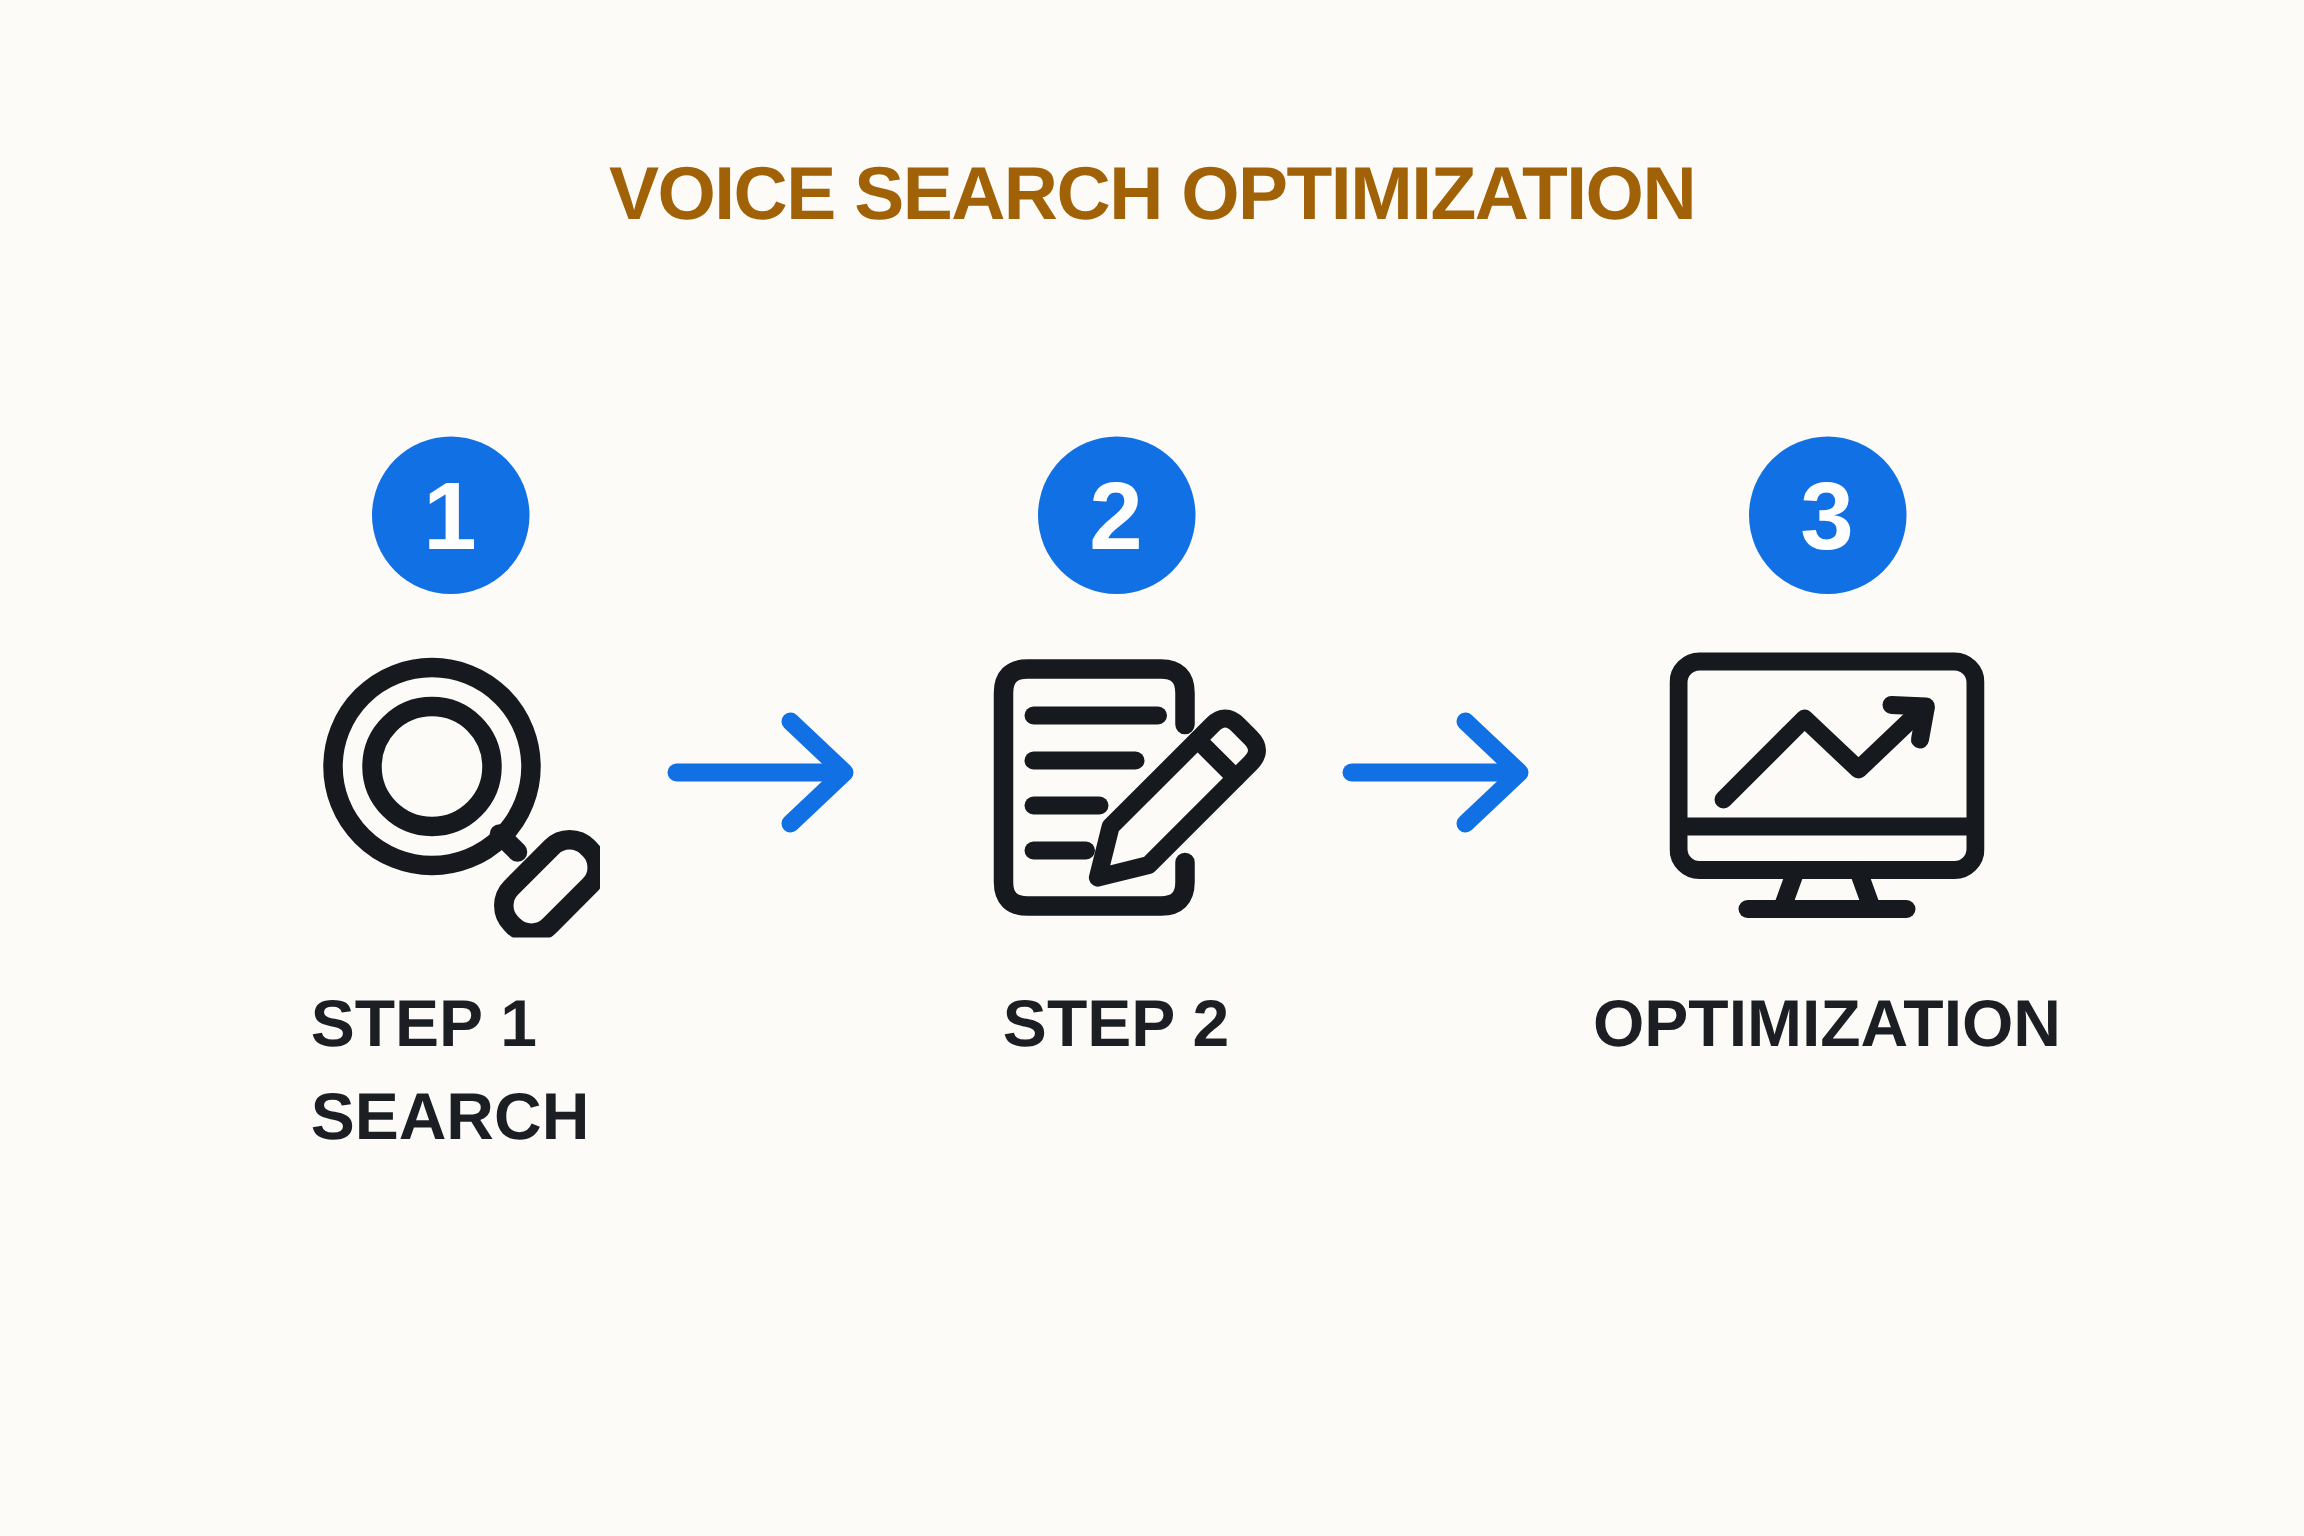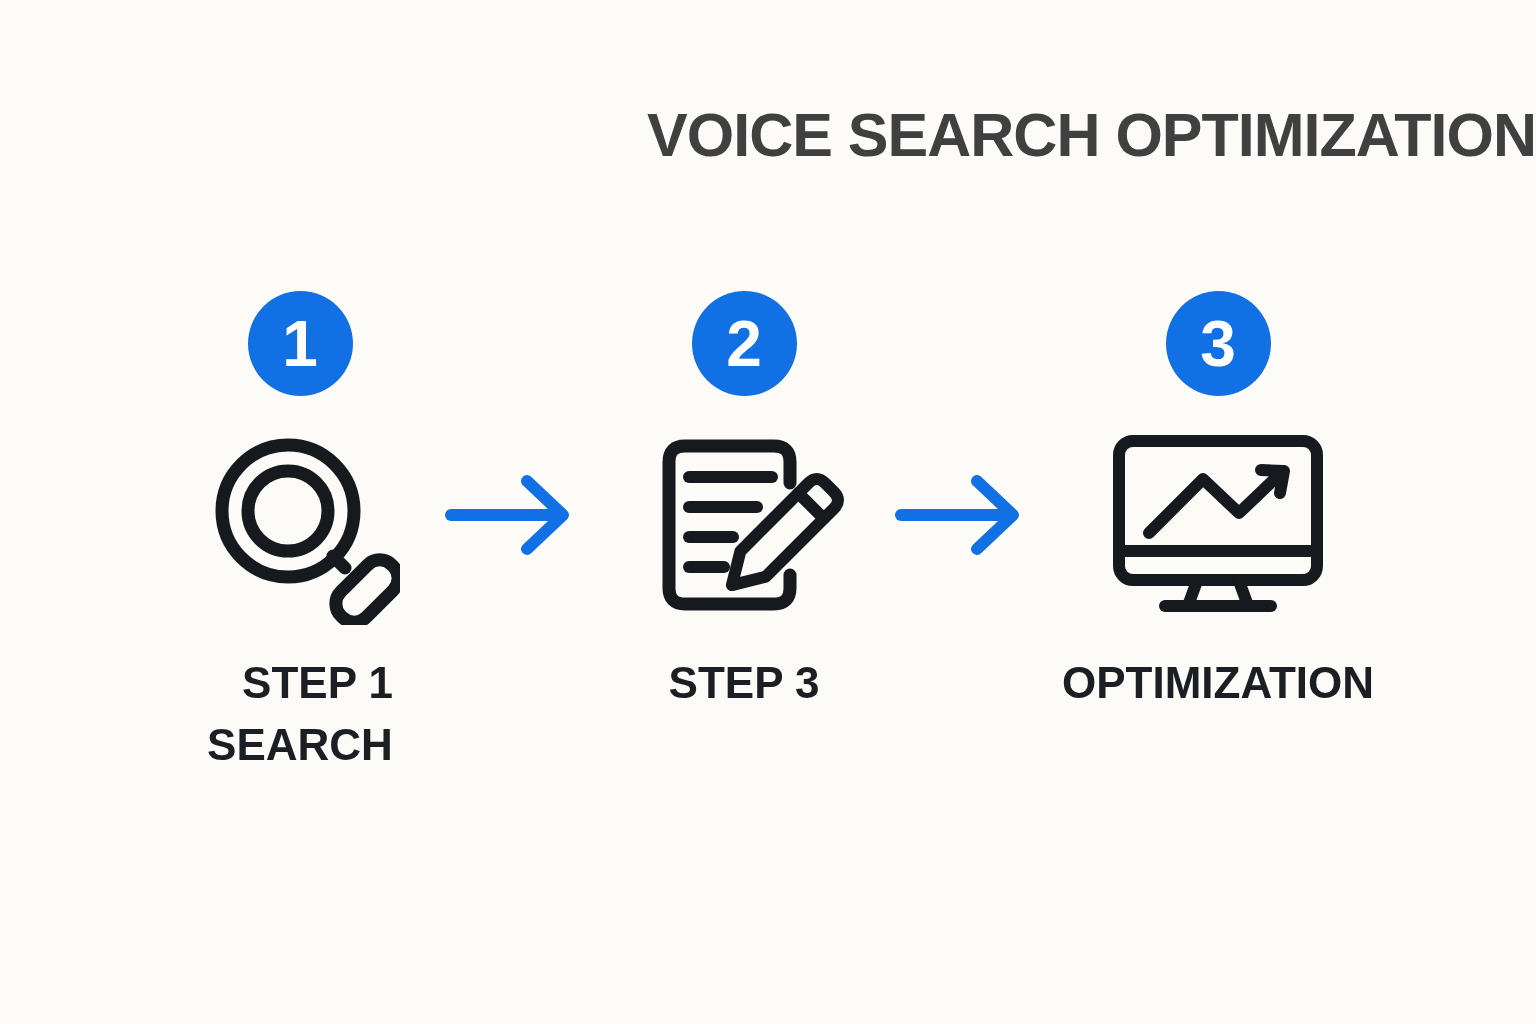--- a/index.html
+++ b/index.html
@@ -12,25 +12,25 @@
     background: #FCFBF8;
     overflow: hidden;
   }
 
   .title {
     position: absolute;
     top: 100px;
     left: 0;
     width: 100%;
     margin: 0;
-    text-align: right;
-    font-size: 61px;
+    text-align: center;
+    font-size: 50px;
     font-weight: 700;
     letter-spacing: -1px;
-    color: #404040;
+    color: #a16207;
   }
 
   .step {
     position: absolute;
     top: 291px;
     display: flex;
     flex-direction: column;
     align-items: center;
   }
   .step-1 { left: 108px;  width: 384px; }
@@ -53,21 +53,21 @@
   .icon-wrap {
     margin-top: 28px;
     height: 202px;
     display: flex;
     align-items: center;
     justify-content: center;
   }
 
   .label {
     margin-top: 26px;
-    text-align: right;
+    text-align: left;
     font-size: 44px;
     font-weight: 700;
     line-height: 62px;
     color: #1B1E23;
     white-space: nowrap;
   }
   .label .line { display: block; }
 
   .arrow {
     position: absolute;
@@ -127,21 +127,21 @@
         <line x1="45" y1="142" x2="80" y2="142" stroke-width="12"></line>
 
         <g transform="rotate(45 136 112)">
           <path d="M118,150 L118,54 Q118,42 130,42 L142,42 Q154,42 154,54 L154,150 L136,180 Z" fill="#FCFBF8" stroke-width="12"></path>
           <line x1="118" y1="68" x2="154" y2="68" stroke-width="12"></line>
           <path d="M129,169 L143,169 L136,181 Z" fill="#16191D" stroke="none"></path>
         </g>
       </svg>
     </div>
     <div class="label">
-      <span class="line">STEP 3</span>
+      <span class="line">STEP 2</span>
     </div>
   </section>
 
   <div class="arrow arrow-2">
     <svg width="130" height="100" viewBox="0 0 130 100" fill="none" stroke="#1170E4" stroke-width="12" stroke-linecap="round" stroke-linejoin="round">
       <line x1="8" y1="50" x2="112" y2="50"></line>
       <polyline points="84,16 120,50 84,84"></polyline>
     </svg>
   </div>
 

